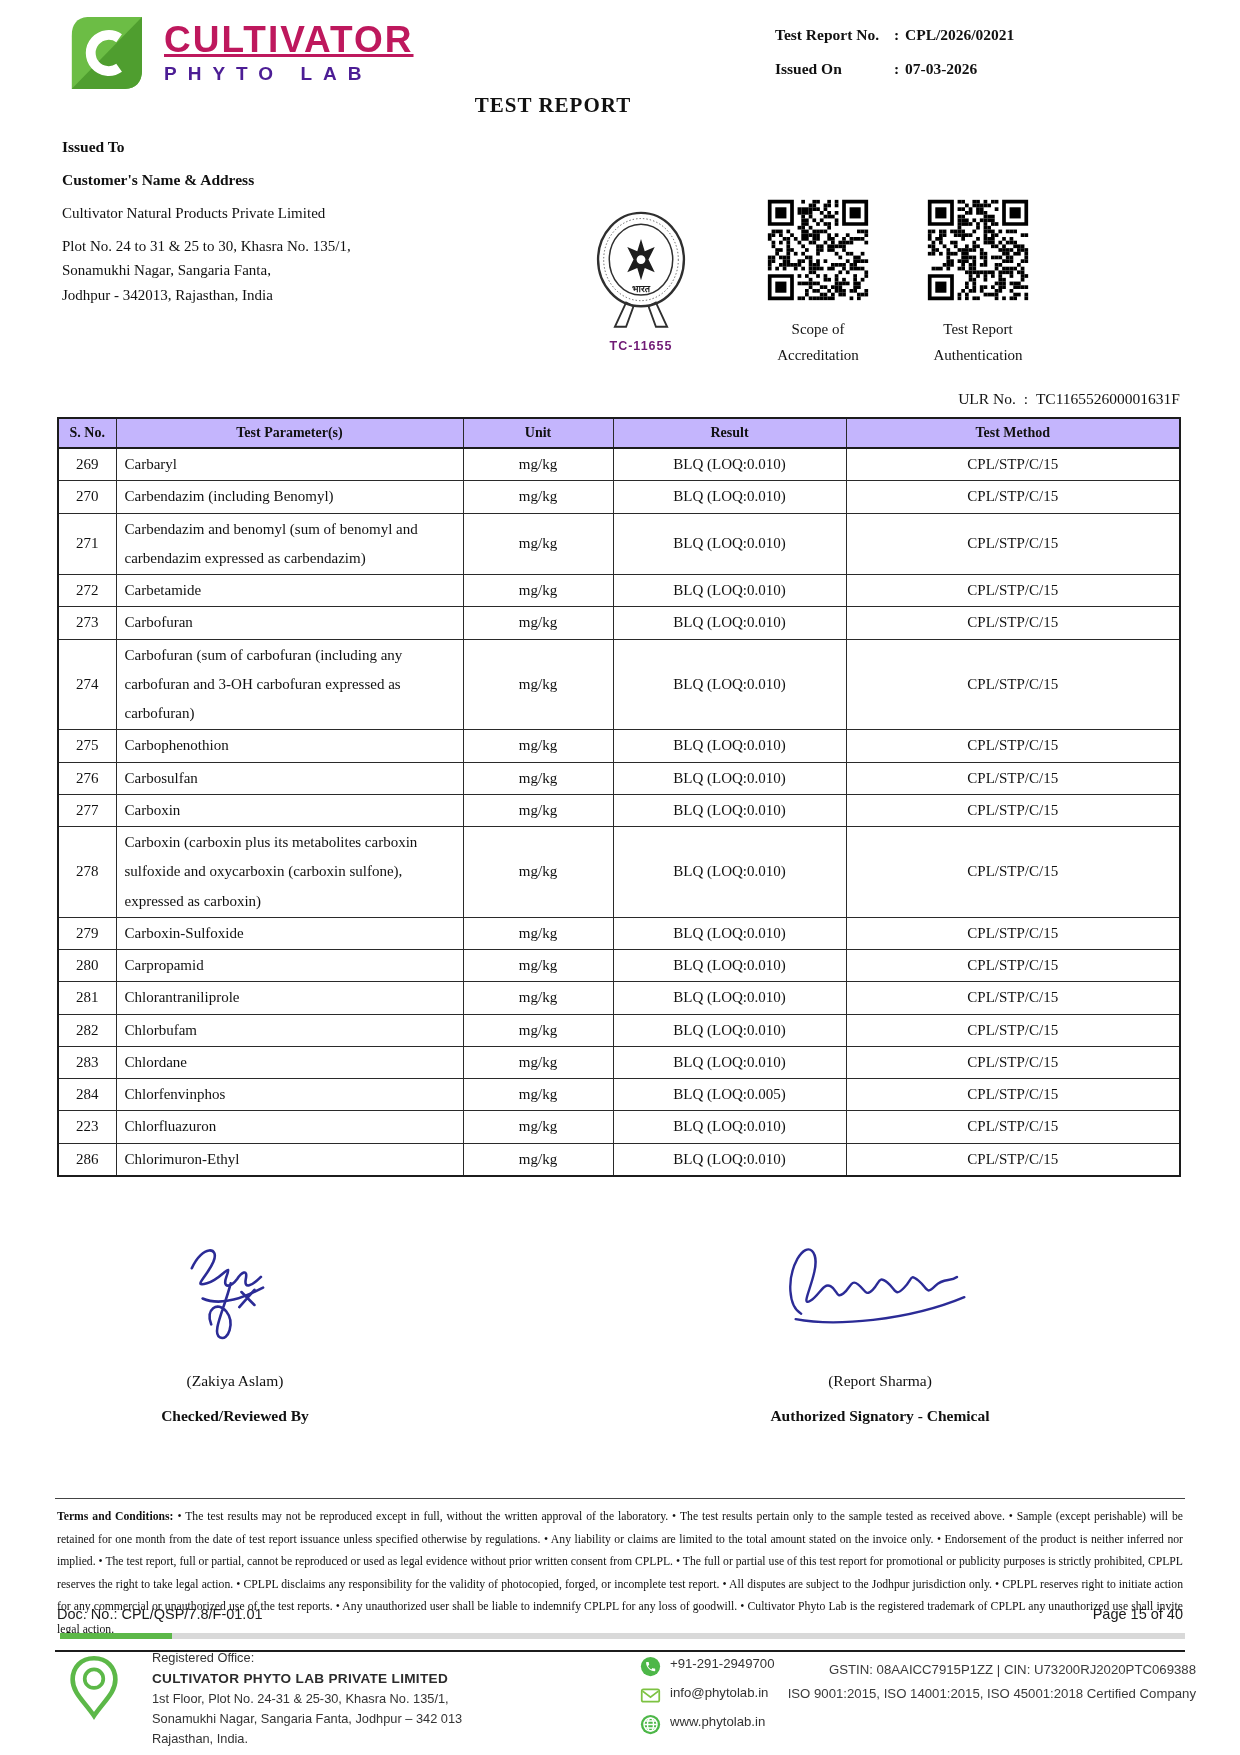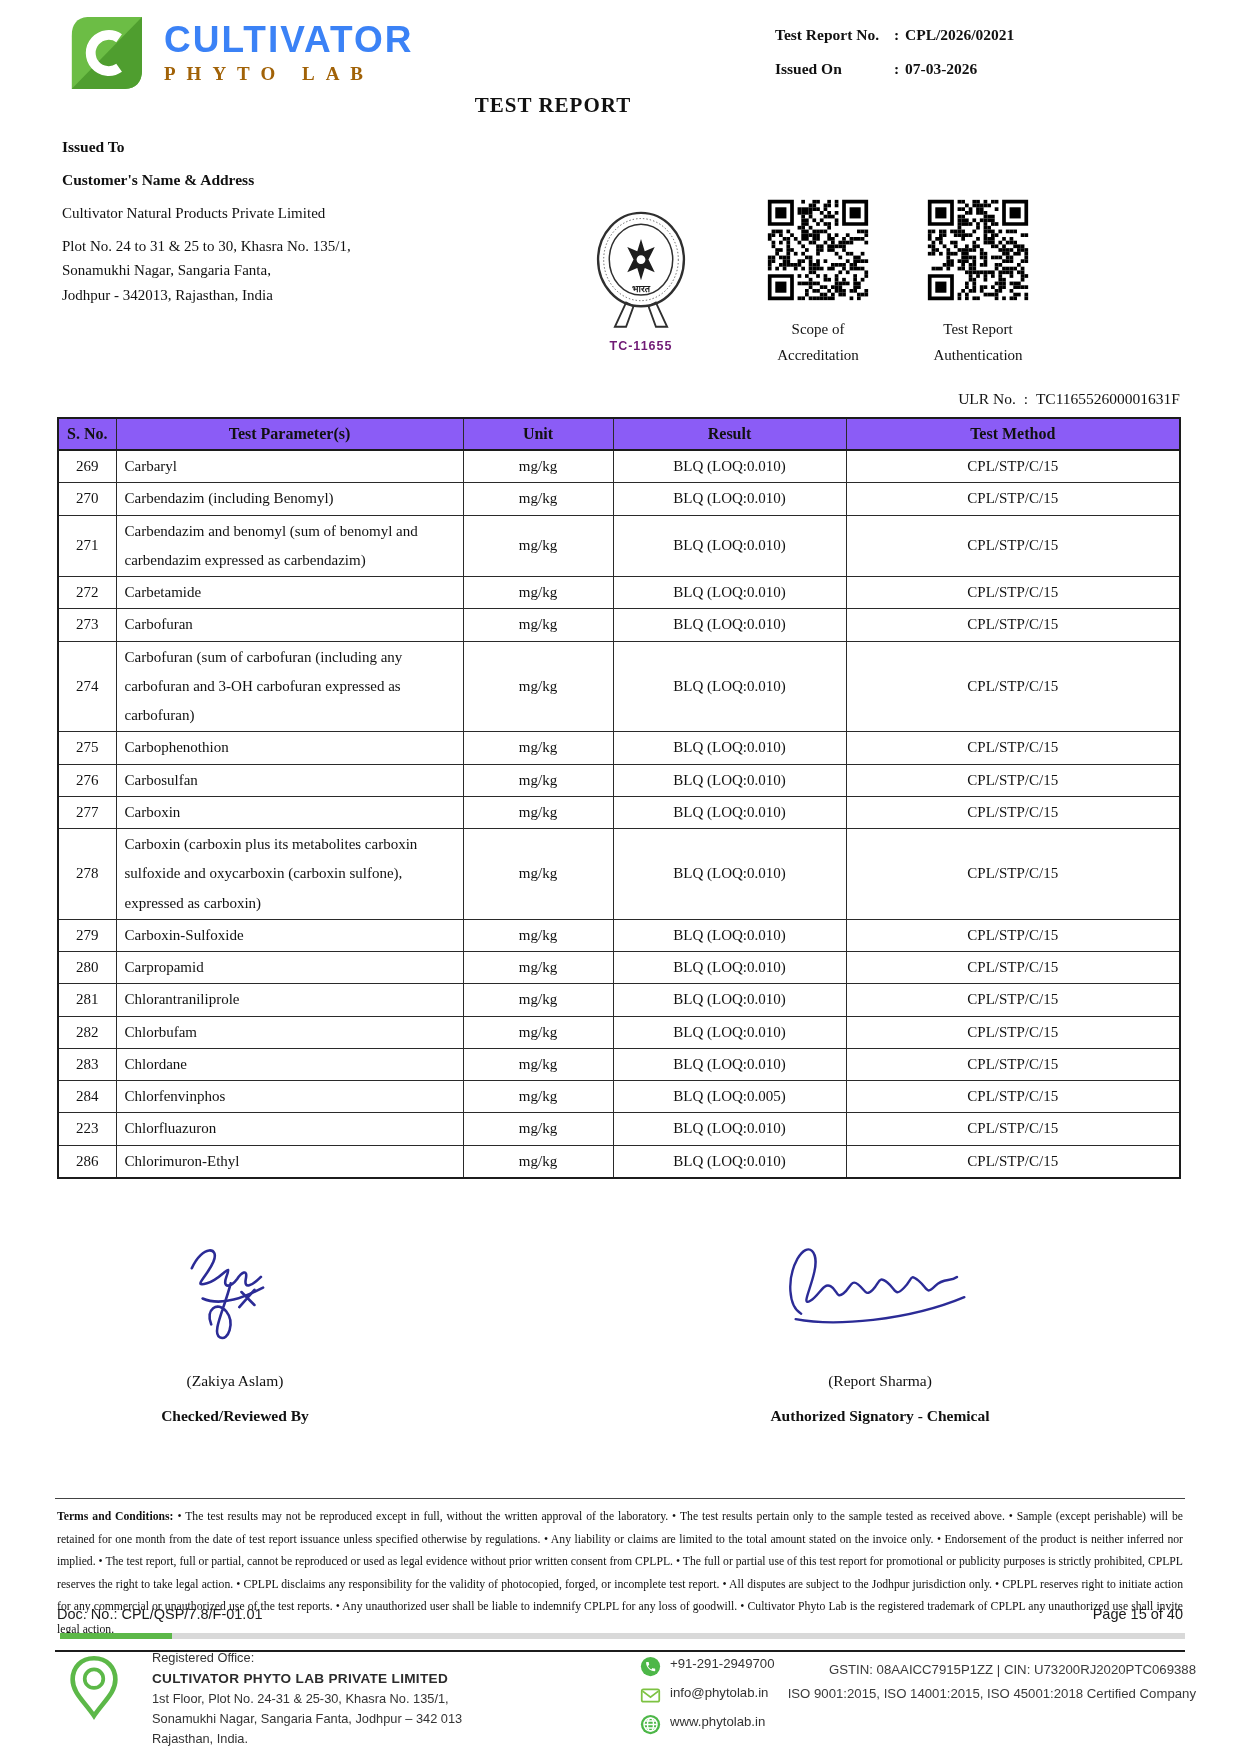--- a/index.html
+++ b/index.html
@@ -7,25 +7,25 @@
   .page {
     position:relative; width:1240px; height:1755px; margin:0 auto;
     background:#ffffff; font-family:"Liberation Serif", serif; color:#111;
     overflow:hidden;
   }
   
   .logo { position:absolute; left:62px; top:12px; display:flex; align-items:center; gap:14px; }
   .logo-mark { width:88px; height:82px; }
   .logo-text .brand {
     font-family:"Liberation Sans", sans-serif; font-weight:bold;
-    font-size:37px; letter-spacing:2px; color:#3b82f6; line-height:1.05;
+    font-size:37px; letter-spacing:2px; color:#be185d; line-height:1.05;text-decoration:underline;
   }
   .logo-text .sub {
-    font-family:Liberation Serif, serif; font-weight:bold;
-    font-size:19px; letter-spacing:11px; color:#a16207; margin-top:4px;
+    font-family:Liberation Sans, sans-serif; font-weight:bold;
+    font-size:19px; letter-spacing:11px; color:#4c1d95; margin-top:4px;
   }
   .report-meta { position:absolute; left:775px; top:26px; font-size:15.5px; font-weight:bold; }
   .meta-row { display:flex; margin-bottom:16px; }
   .meta-label { width:113px; }
   .meta-sep { width:17px; text-align:center; }
   .page-title {
     position:absolute; left:0; top:93px; width:1106px; text-align:center;
     font-size:21px; font-weight:bold; letter-spacing:1px;
   }
   
@@ -43,21 +43,21 @@
   
   .ulr { position:absolute; right:60px; top:390px; font-size:15.5px; }
   .ulr span { margin-left:4px; }
   
   .report-table {
     position:absolute; left:57px; top:417px; width:1122px;
     border-collapse:collapse; table-layout:fixed; font-size:15px;
   }
   .report-table th, .report-table td { border:1px solid #2a2a2a; }
   .report-table thead th {
-    background:#8b5cf6; font-weight:bold; font-size:16px;
+    background:#c4b5fd; font-weight:bold; font-size:14px;
     padding:6px 4px; border-bottom:2px solid #1c1c1c; border-top:2px solid #1c1c1c;
   }
   .report-table { border:2px solid #1c1c1c; }
   .report-table td { padding:1px 8px; line-height:1.95; text-align:center; }
   .report-table td.param { text-align:left; }
   
   .sig-block { position:absolute; text-align:center; }
   .sig-left  { left:130px;  top:1238px; width:210px; }
   .sig-right { left:770px;  top:1238px; width:220px; }
   .sig-img { height:108px; display:flex; align-items:flex-start; justify-content:center; }

